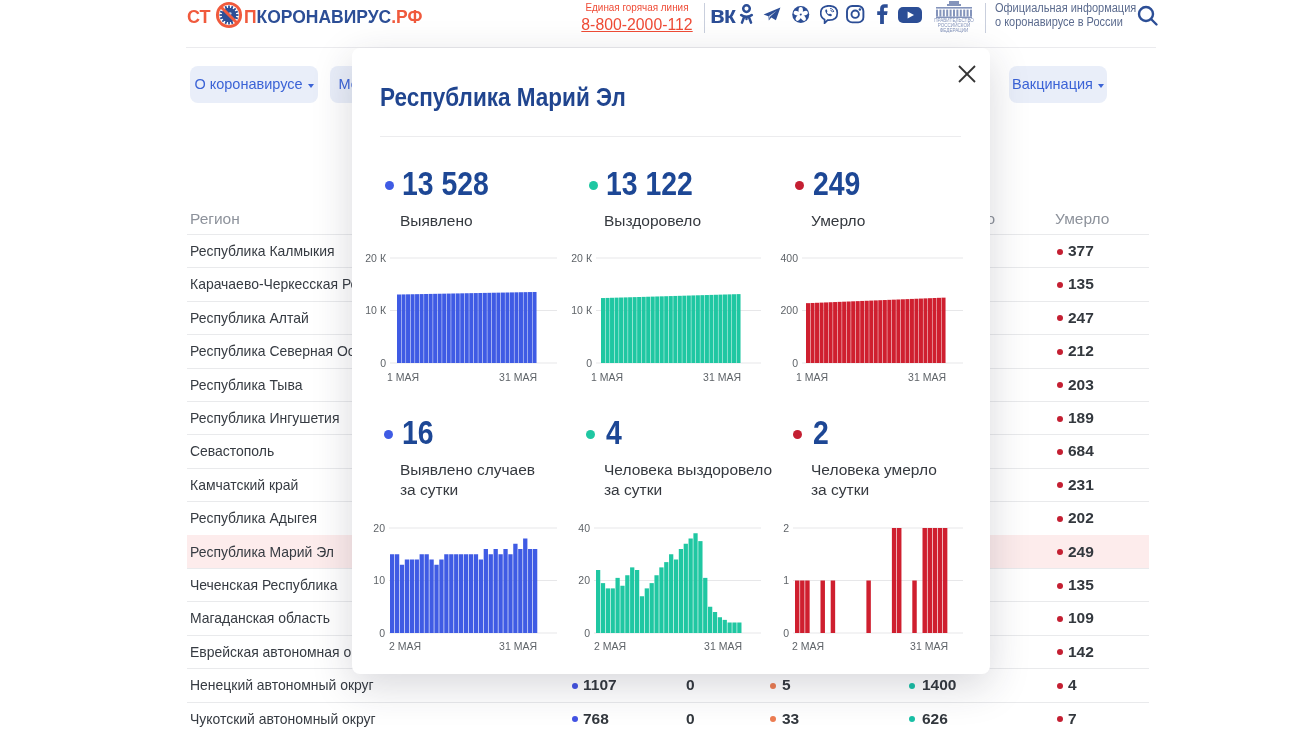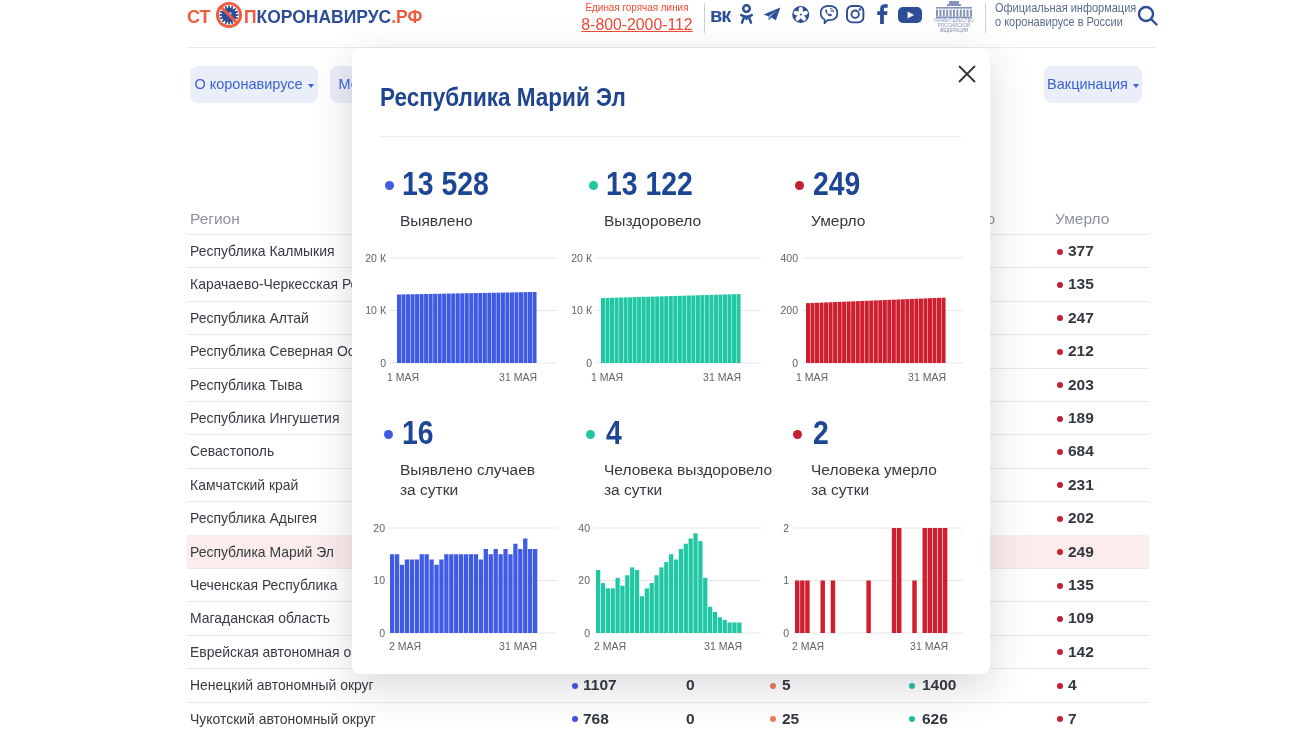--- a/index.html
+++ b/index.html
@@ -27,21 +27,21 @@
       <line x1="17.6" y1="5.2" x2="10.4" y2="22.8"></line>
 </g>
 <circle cx="14" cy="14" r="7.3" fill="#2c4e96"></circle>
 <circle cx="15.2" cy="12.6" r="1.4" fill="#fff" opacity="0.7"></circle>
 <circle cx="14" cy="14" r="11.6" fill="none" stroke="#f05a3d" stroke-width="2.9"></circle>
 <line x1="6" y1="6" x2="22" y2="22" stroke="#f05a3d" stroke-width="3"></line>
 </svg>
 <div style="position:absolute;left:637px;top:1px;transform:translateX(-50%) scaleX(0.86);font-size:11.5px;color:#ef4b36;white-space:nowrap">Единая горячая линия</div>
 <div style="position:absolute;left:637px;top:15px;transform:translateX(-50%) scaleX(0.93);font-size:17px;color:#ef4b36;text-decoration:underline;white-space:nowrap">8-800-2000-112</div>
 <div style="position:absolute;left:704px;top:3px;width:1px;height:30px;background:#c9cfdd"></div>
-<div style="position:absolute;left:710px;top:5px;color:#2c4e96;font-weight:bold;font-size:20px;line-height:20px;letter-spacing:-1px">вк</div>
+<div style="position:absolute;left:710px;top:5px;color:#2c4e96;font-weight:bold;font-size:24px;line-height:20px;letter-spacing:-1px">вк</div>
 <svg style="position:absolute;left:739px;top:4px" width="15" height="20" viewBox="0 0 15 20">
     <circle cx="7.5" cy="4.6" r="3.3" fill="none" stroke="#2c4e96" stroke-width="2.5"></circle>
     <path d="M2.2 11 C4.8 13.3 10.2 13.3 12.8 11 M5 13.3 L3 18.6 M10 13.3 L12 18.6 M7.5 13.6 L7.5 15" fill="none" stroke="#2c4e96" stroke-width="2.5" stroke-linecap="round"></path>
   </svg>
 <svg style="position:absolute;left:763px;top:7px" width="18" height="14" viewBox="0 0 18 14">
     <path d="M17.4 0.5 L0.6 7.4 L5.3 9.2 L5.8 13.4 L8.3 10.4 L12.9 13.2 Z" fill="#2c4e96"></path>
     <path d="M5.6 9.3 L13.6 3.8 L6.8 9.9 L5.9 12.8 Z" fill="#fff" opacity="0.75"></path>
   </svg>
 <svg style="position:absolute;left:792px;top:6px" width="18" height="17" viewBox="0 0 18 17">
     <circle cx="8.75" cy="8.5" r="8.5" fill="#2c4e96"></circle>
@@ -90,21 +90,21 @@
 <div style="position:absolute;left:934px;top:19px;width:40px;text-align:center;font-size:4.6px;color:#8494bb;line-height:4.8px">ПРАВИТЕЛЬСТВО<br>РОССИЙСКОЙ<br>ФЕДЕРАЦИИ</div>
 <div style="position:absolute;left:985px;top:3px;width:1px;height:30px;background:#c9cfdd"></div>
 <div style="position:absolute;left:995px;top:2px;font-size:12.5px;color:#5b6b8e;line-height:13.5px;transform:scaleX(0.88);transform-origin:left">Официальная информация<br>о коронавирусе в России</div>
 <svg style="position:absolute;left:1135px;top:5px" width="26" height="22" viewBox="0 0 26 22">
 <circle cx="11" cy="9" r="7" fill="none" stroke="#2c4e96" stroke-width="2.4"></circle>
 <line x1="16" y1="14" x2="21.5" y2="19.5" stroke="#2c4e96" stroke-width="2.4" stroke-linecap="round"></line>
   </svg>
 
 <div class="navbtn" style="left:190px;top:66px;width:128px">О коронавирусе<span class="caret"></span></div>
 <div class="navbtn" style="left:330px;top:66px;width:170px">Меры правительства<span class="caret"></span></div>
-<div class="navbtn" style="left:1044px;top:66px;width:98px">Вакцинация<span class="caret"></span></div>
+<div class="navbtn" style="left:1009px;top:66px;width:98px">Вакцинация<span class="caret"></span></div>
 
 <div class="t" style="left:190px;top:210px;color:#8d929b">Регион</div>
 <div class="t" style="left:898px;top:210px;color:#8d929b">Выздоровело</div>
 <div class="t" style="left:1055px;top:210px;color:#8d929b">Умерло</div>
 <div style="position:absolute;left:187px;top:234px;width:962px;height:1px;background:#e9eaec"></div>
 <div class="t n" style="left:190px;top:242.0px;color:#363b42">Республика Калмыкия</div>
 <span class="dot" style="left:1057px;top:248.5px;background:#c41f32"></span>
 <div class="t b" style="left:1068px;top:242.0px">377</div>
 <div style="position:absolute;left:187px;top:267.4px;width:962px;height:1px;background:#e9eaec"></div>
 <div class="t n" style="left:190px;top:275.4px;color:#363b42">Карачаево-Черкесская Республика</div>
@@ -167,21 +167,21 @@
 <span class="dot" style="left:909px;top:682.7px;background:#19c0a6"></span>
 <div class="t b" style="left:922px;top:676.2px">1400</div>
 <div style="position:absolute;left:187px;top:701.6px;width:962px;height:1px;background:#e9eaec"></div>
 <div class="t n" style="left:190px;top:709.6px;color:#363b42">Чукотский автономный округ</div>
 <span class="dot" style="left:1057px;top:716.1px;background:#c41f32"></span>
 <div class="t b" style="left:1068px;top:709.6px">7</div>
 <span class="dot" style="left:572px;top:716.1px;background:#4353e4"></span>
 <div class="t b" style="left:583px;top:709.6px">768</div>
 <div class="t b" style="left:686px;top:709.6px">0</div>
 <span class="dot" style="left:770px;top:716.1px;background:#ed7d52"></span>
-<div class="t b" style="left:782px;top:709.6px">25</div>
+<div class="t b" style="left:782px;top:709.6px">33</div>
 <span class="dot" style="left:909px;top:716.1px;background:#19c0a6"></span>
 <div class="t b" style="left:922px;top:709.6px">626</div>
 
 <div style="position:absolute;left:352px;top:48px;width:638px;height:626px;background:#fff;border-radius:8px;box-shadow:0 12px 40px rgba(40,40,60,0.18)"></div>
 <div style="position:absolute;left:380px;top:83px;font-size:25px;font-weight:bold;color:#20458f;transform:scaleX(0.9);transform-origin:left;white-space:nowrap">Республика Марий Эл</div>
 <svg style="position:absolute;left:956px;top:63px" width="22" height="22" viewBox="0 0 22 22">
 <line x1="3" y1="3" x2="19" y2="19" stroke="#333333" stroke-width="1.8"></line>
 <line x1="19" y1="3" x2="3" y2="19" stroke="#333333" stroke-width="1.8"></line>
   </svg>
 <div style="position:absolute;left:380px;top:136px;width:581px;height:1px;background:#ececee"></div>

